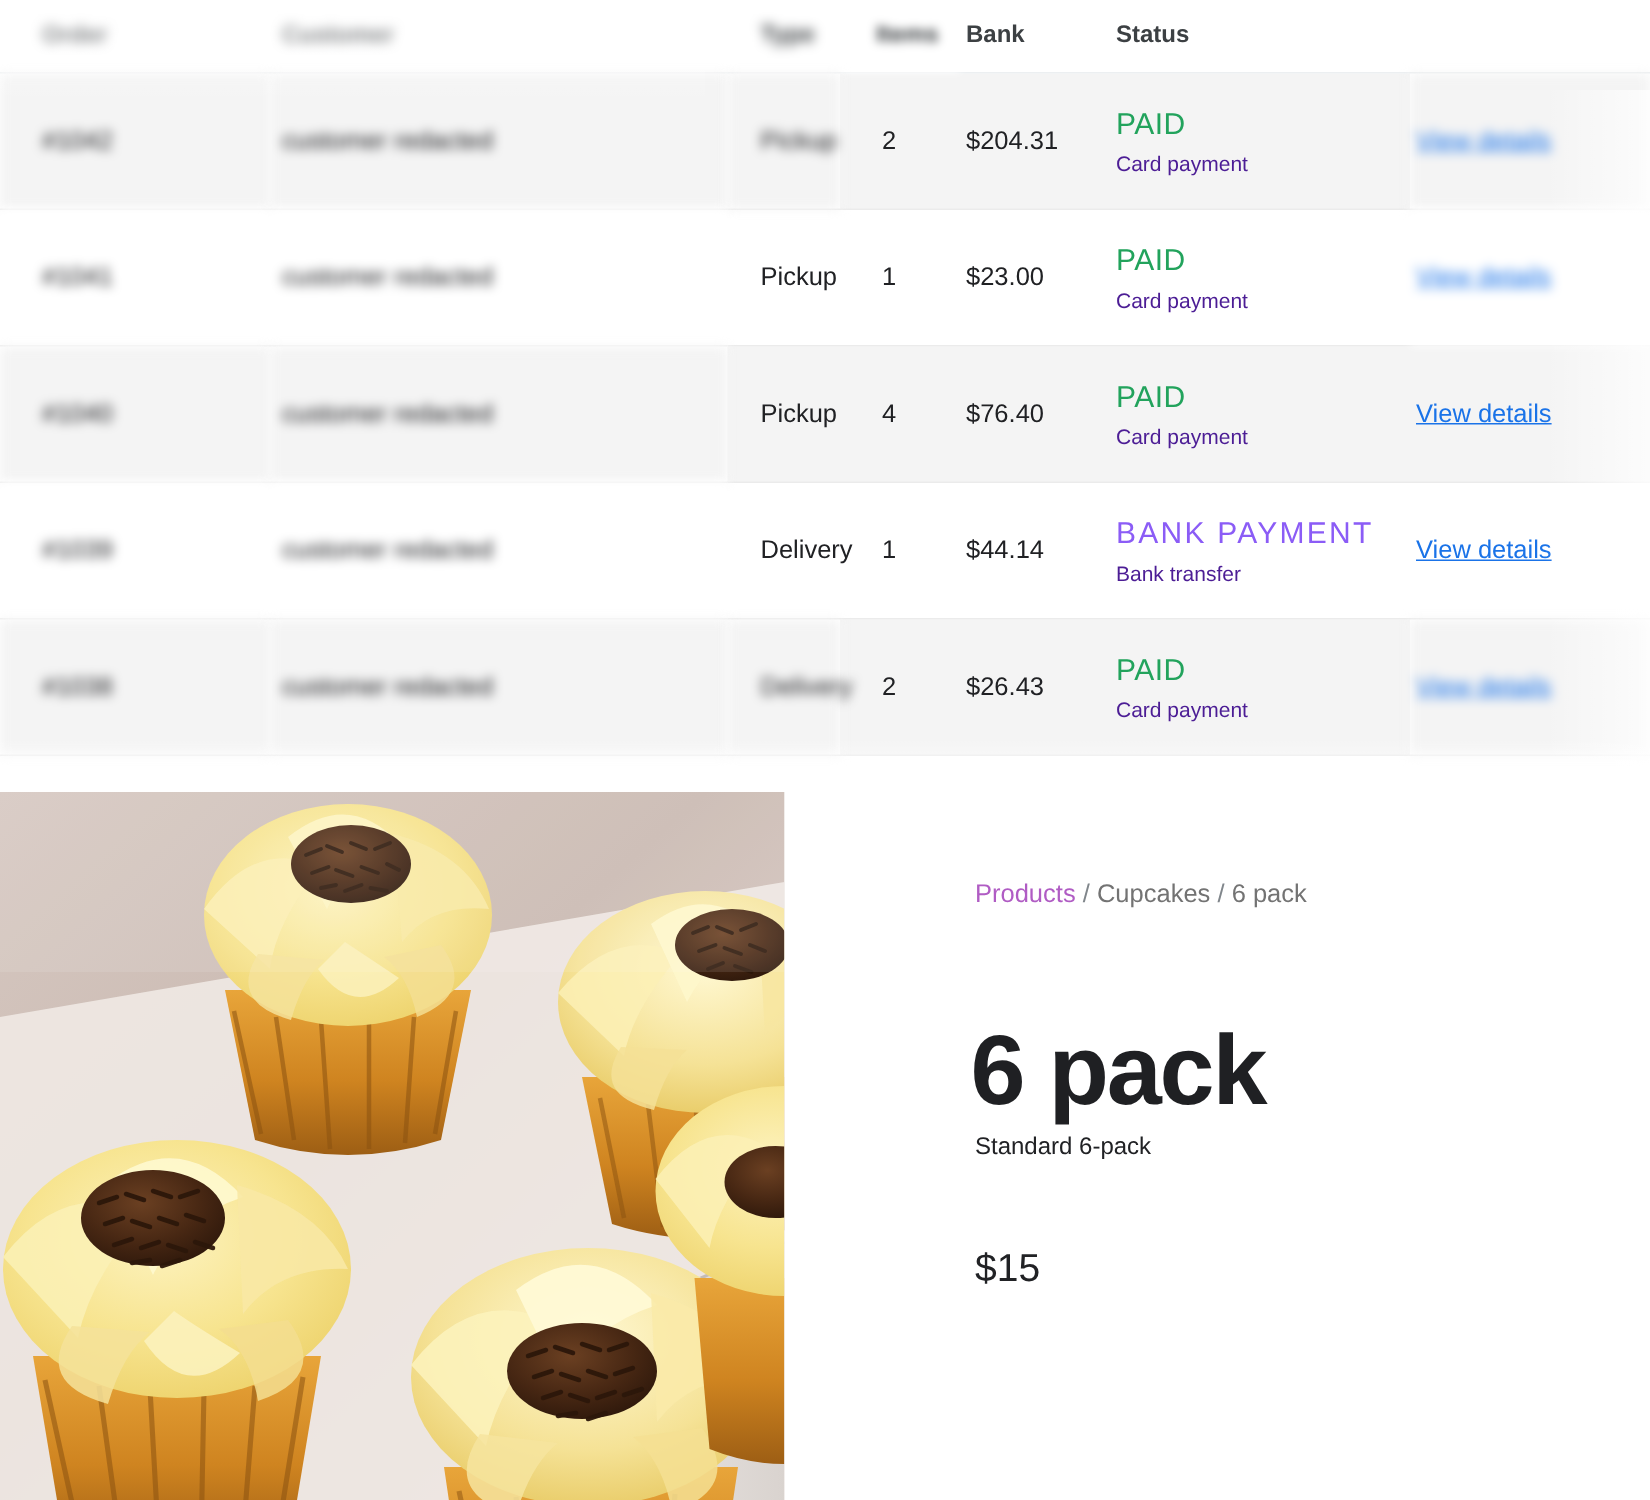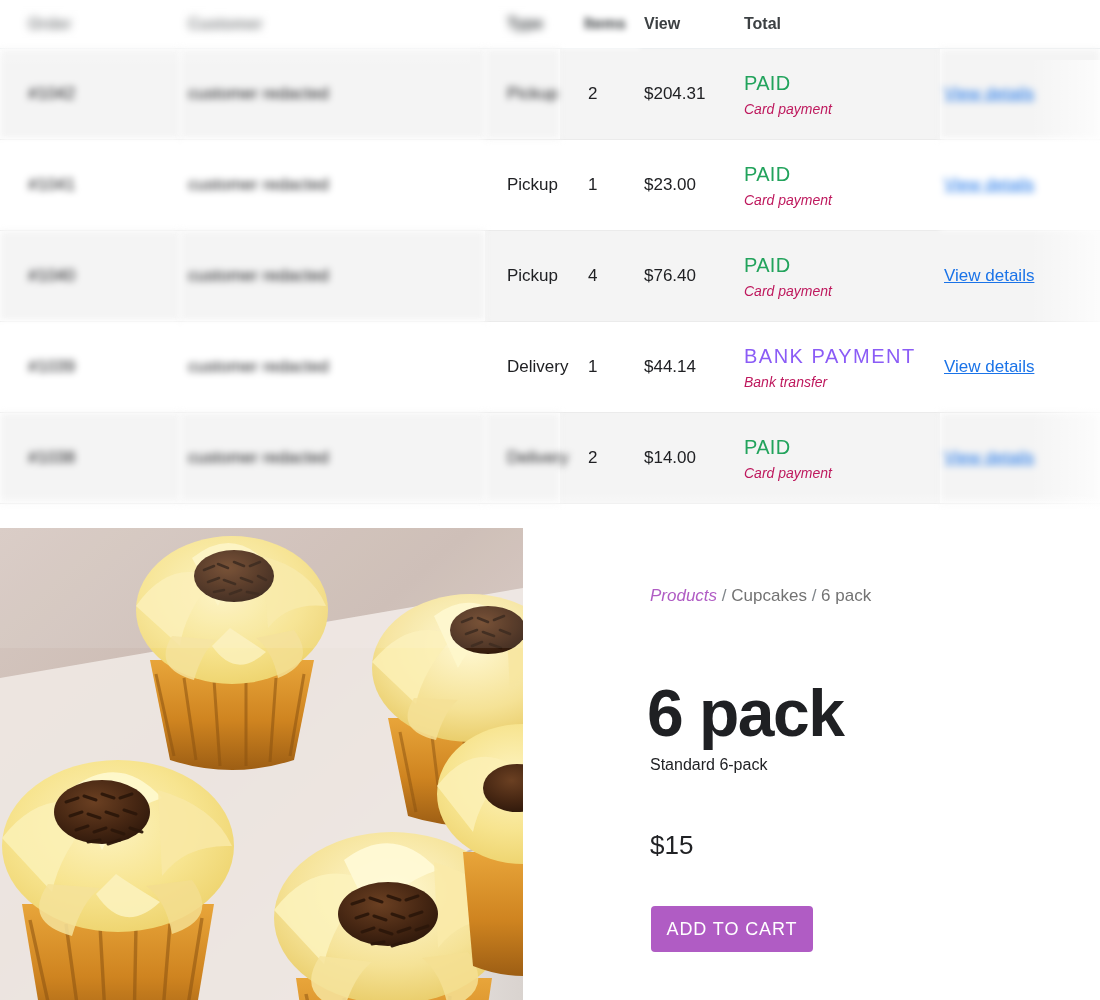--- a/index.html
+++ b/index.html
@@ -85,22 +85,21 @@
     font-size: 20px;
     letter-spacing: 0.3px;
     margin-bottom: 6px;
   }
   .status-paid { color: #22a35c; }
   .status-bank { color: #8b5cf6; letter-spacing: 1.5px; }
 
   .status-sub {
     display: block;
     font-size: 14px;
-    font-style: italic;
-    color: #be185d;
+    color: #4c1d95;
   }
 
   .view-link {
     color: #1a73e8;
     font-size: 17px;
     text-decoration: underline;
     white-space: nowrap;
     cursor: pointer;
   }
 
@@ -177,21 +176,20 @@
     position: absolute;
     left: 127px;
     top: 58px;
     font-size: 17px;
     color: #5f6368;
     white-space: nowrap;
   }
   .breadcrumb .crumb-link {
     color: #b05cc4;
     cursor: pointer;
-    font-style: italic;
   }
   .breadcrumb .crumb-sep { color: #80868b; }
   .breadcrumb .crumb-current { color: #737373; }
 
   .product-title {
     position: absolute;
     left: 124px;
     top: 108px;
     font-size: 66px;
     font-weight: bold;
@@ -248,22 +246,22 @@
       <col class="c-total">
         <col class="c-status">
         <col class="c-action">
     </colgroup>
     <thead>
       <tr>
         <th class="th-id blur-md">Order</th>
         <th class="th-cust blur-md">Customer</th>
         <th class="th-type blur-md">Type</th>
         <th class="th-items blur-sm">Items</th>
-        <th class="th-total">View</th>
-        <th class="th-status">Total</th>
+        <th class="th-total">Bank</th>
+        <th class="th-status">Status</th>
         <th></th>
       </tr>
     </thead>
     <tbody>
 
       <tr class="shade row-blur-a">
         <td class="cell-id">#1042</td>
         <td class="cell-cust">customer redacted</td>
         <td class="cell-type">Pickup</td>
         <td class="cell-items">2</td>
@@ -320,21 +318,21 @@
         <td class="cell-action">
           <span class="view-link">View details</span>
         </td>
       </tr>
 
       <tr class="shade row-blur-a">
         <td class="cell-id">#1038</td>
         <td class="cell-cust">customer redacted</td>
         <td class="cell-type">Delivery</td>
         <td class="cell-items">2</td>
-        <td class="cell-total">$14.00</td>
+        <td class="cell-total">$26.43</td>
         <td class="cell-status">
           <span class="status-label status-paid">PAID</span>
           <span class="status-sub">Card payment</span>
         </td>
         <td class="cell-action">
           <span class="view-link">View details</span>
         </td>
       </tr>
 
     </tbody>
@@ -517,15 +515,14 @@
       <span class="crumb-current">Cupcakes</span>
       <span class="crumb-sep">/</span>
       <span class="crumb-current">6 pack</span>
     </div>
 
     <h1 class="product-title">6 pack</h1>
 
     <div class="product-desc">Standard 6-pack</div>
     <div class="product-price">$15</div>
 
-    <button class="add-to-cart">ADD TO CART</button>
   </div>
 </div>
 
 </body></html>

